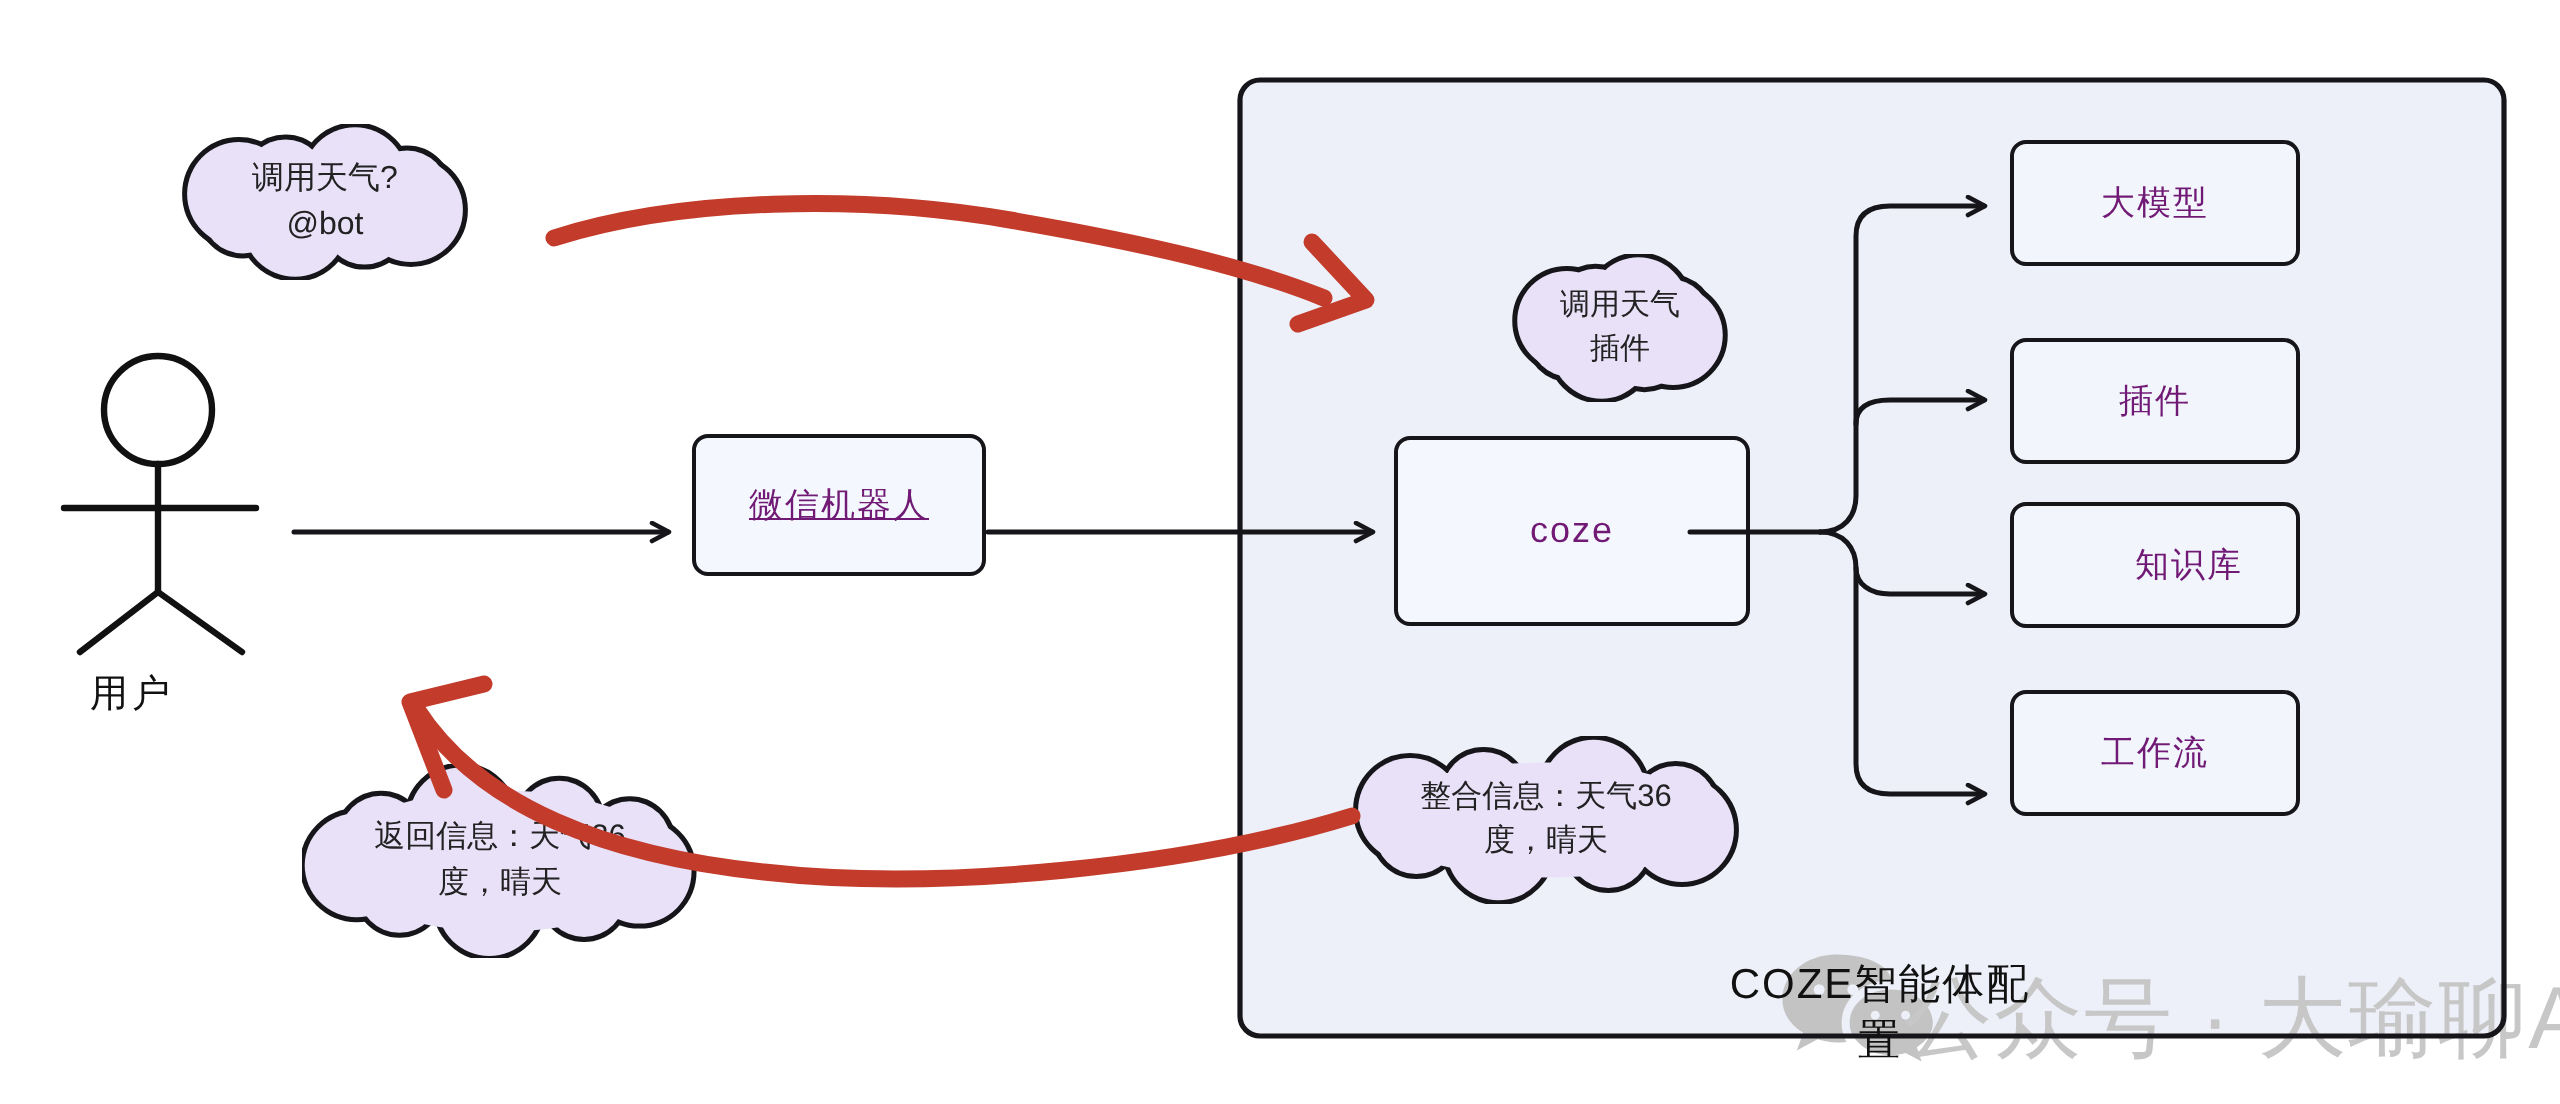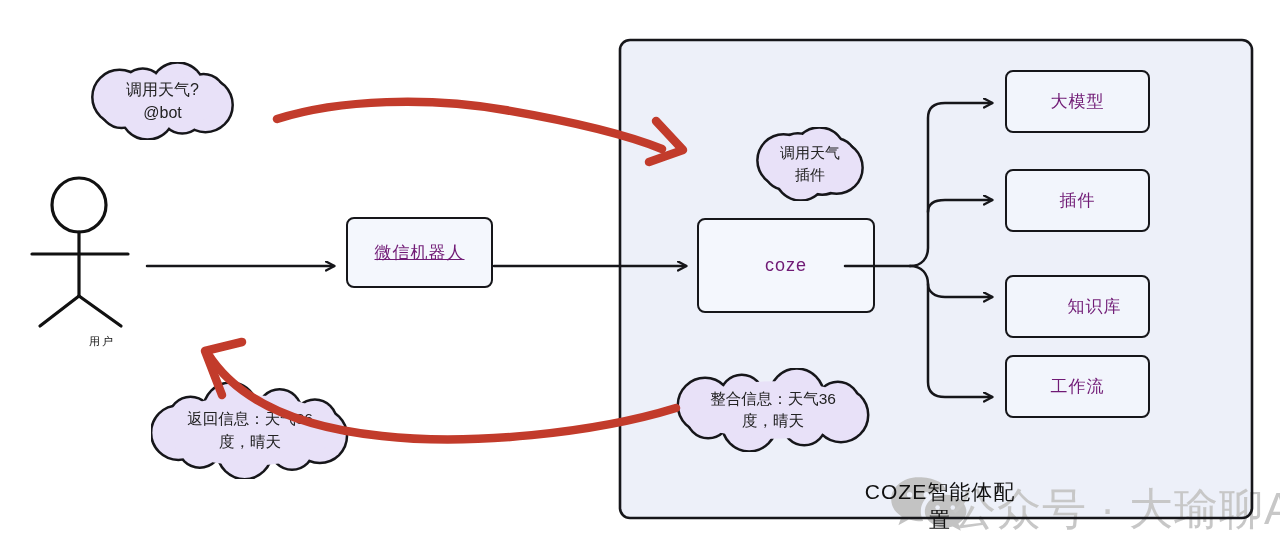--- a/index.html
+++ b/index.html
@@ -15,42 +15,42 @@
   .watermark-text { left:952px; top:480px; font-size:44px; letter-spacing:1px; white-space:nowrap; }
   .watermark-icon { left:888px; top:466px; width:80px; height:80px; }
 
   
   .node { position:absolute; background:#f2f5fc; border:2.5px solid #16161a; border-radius:8px;
           display:flex; align-items:center; justify-content:center; z-index:3;
           font-size:17px; color:#701a75; letter-spacing:1px; }
   .node-wechat { left:346px; top:217px; width:147px; height:71px; background:#f4f7fd;text-decoration:underline; }
   .node-coze   { left:697px; top:218px; width:178px; height:95px; background:#f4f7fd; font-size:18px; }
   .cap-box { left:1005px; width:145px; height:63px; }
-  .cap-0 { top:70px; }  .cap-1 { top:169px; }  .cap-2 { top:275px;padding-left:34px; }  .cap-3 { top:355px;font-family:Liberation Serif, serif; }
+  .cap-0 { top:70px; }  .cap-1 { top:169px; }  .cap-2 { top:251px;padding-left:34px; }  .cap-3 { top:345px;font-family:Liberation Serif, serif; }
 
   
   .cloud { position:absolute; z-index:4; }
   .cloud svg { position:absolute; left:0; top:0; }
   .cloud-text { position:absolute; inset:0; display:flex; align-items:center; justify-content:center;
                 text-align:center; white-space:pre-line; color:#222; line-height:1.45; z-index:2; }
   .cloud-question  { left:90px;  top:62px;  width:145px; height:78px; }
   .cloud-question .cloud-text { font-size:16px; }
   .cloud-callplugin{ left:756px; top:127px; width:108px; height:74px; }
   .cloud-callplugin .cloud-text { font-size:15px; }
   .cloud-aggregate { left:674px; top:368px; width:198px; height:84px; }
   .cloud-aggregate .cloud-text { font-size:15.5px; }
   .cloud-return    { left:151px; top:382px; width:198px; height:97px; }
   .cloud-return .cloud-text { font-size:15.5px; }
 
   
   #canvas { position:absolute; left:0; top:0; z-index:5; pointer-events:none; }
 
   
-  .user-label { position:absolute; left:45px; top:334px; width:70px; text-align:right;
-                font-size:11px; color:#111; z-index:3; letter-spacing:2px; }
+  .user-label { position:absolute; left:45px; top:334px; width:70px; text-align:left;
+                font-size:19px; color:#111; z-index:3; letter-spacing:2px; }
   .container-label { position:absolute; left:860px; top:478px; width:160px; text-align:center;
                      font-size:21px; color:#111; z-index:6; letter-spacing:1px; }
 </style>
 </head>
 <body>
 
 <div id="stage">
 
   <div class="container-box"></div>
 

